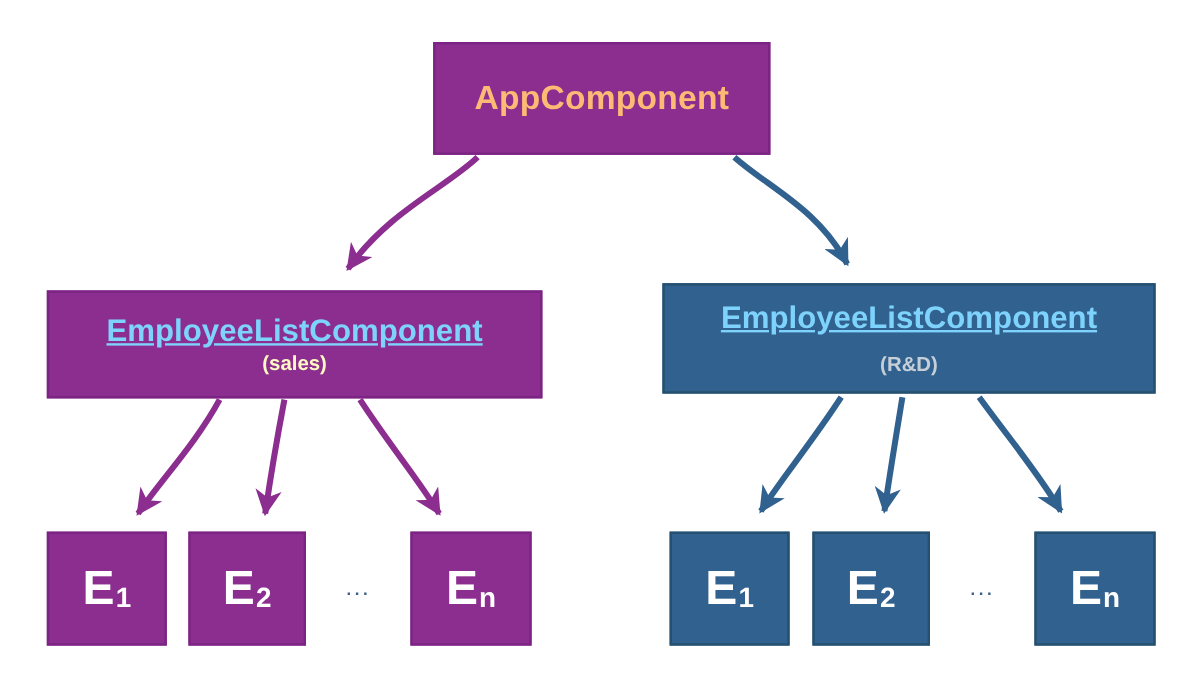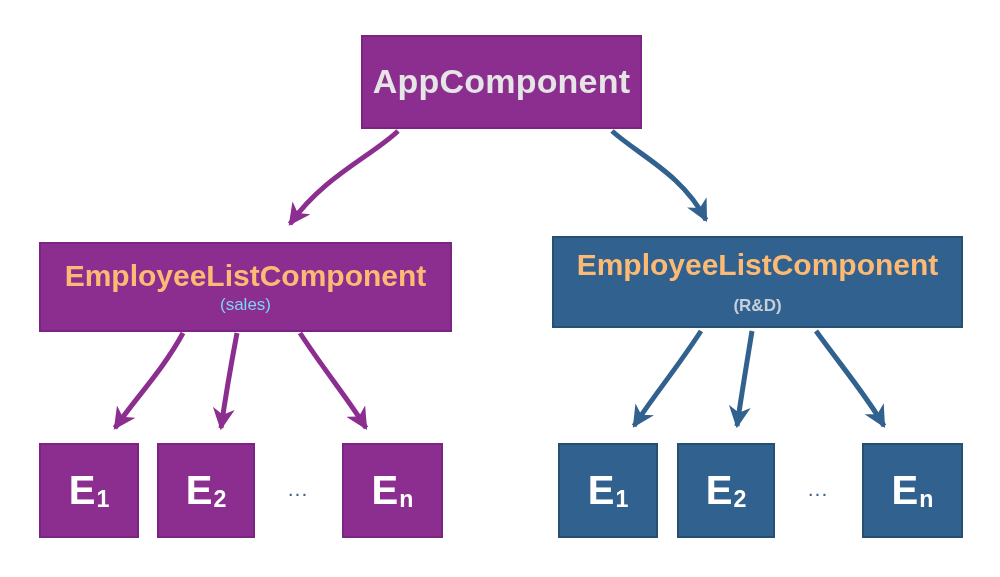--- a/index.html
+++ b/index.html
@@ -44,36 +44,37 @@
   }
   .purple {
     background: #8c2d90;
     border: 2px solid #7b2483;
   }
   .blue {
     background: #31618e;
     border: 2px solid #265070;
   }
   .title {
-    color: #e5e5e5;
+    color: #fdba74;
     font-weight: 700;
-    font-size: 34px;
+    font-size: 28px;
     line-height: 1.1;
     letter-spacing: 0.2px;
     text-align: center;
   }
   .elc-title {
-    color: #fdba74;
+    color: #7dd3fc;
     font-weight: 700;
-    font-size: 30px;
+    font-size: 26px;
     line-height: 1.1;
+    text-decoration: underline;
   }
   .subtitle-purple {
-    color: #7dd3fc;
-    font-weight: 400;
+    color: #fef9c3;
+    font-weight: 700;
     font-size: 17px;
     margin-top: 3px;
   }
   .subtitle-blue {
     color: #c6cfd8;
     font-weight: 700;
     font-size: 17px;
     margin-top: 15px;
   }
   .elabel {

